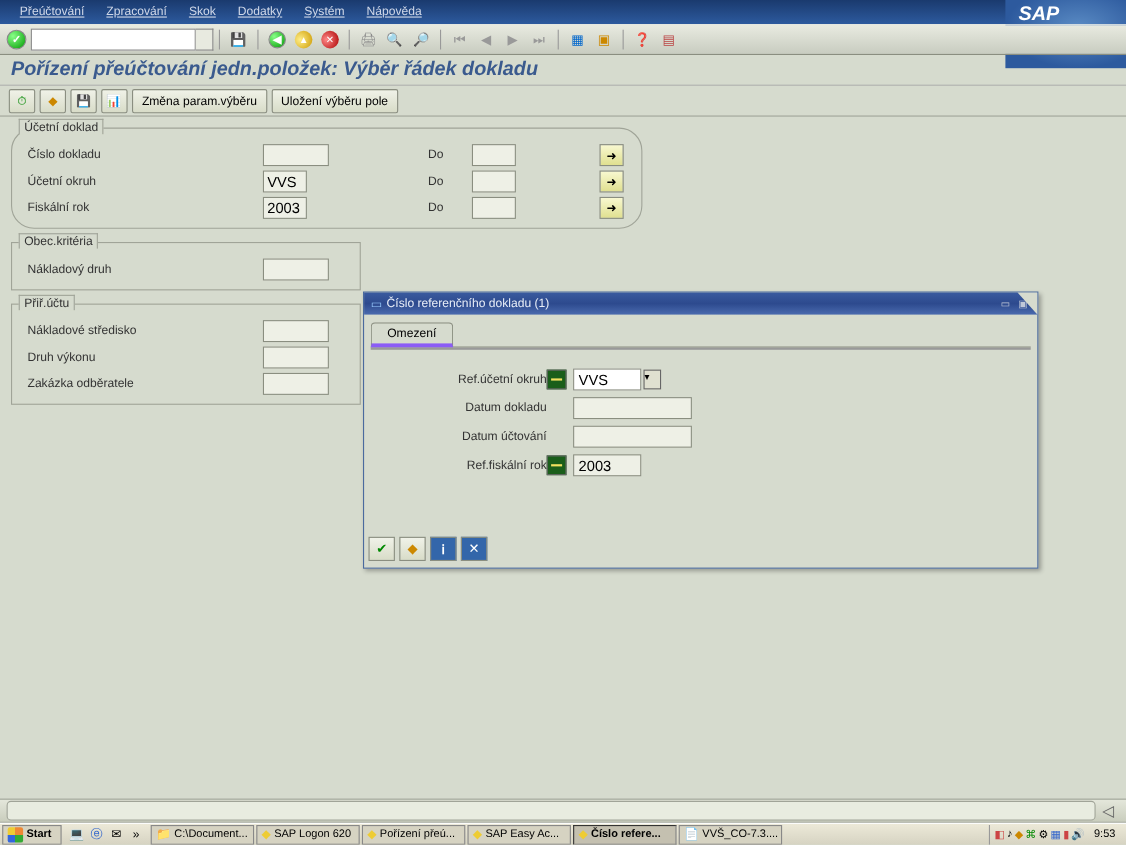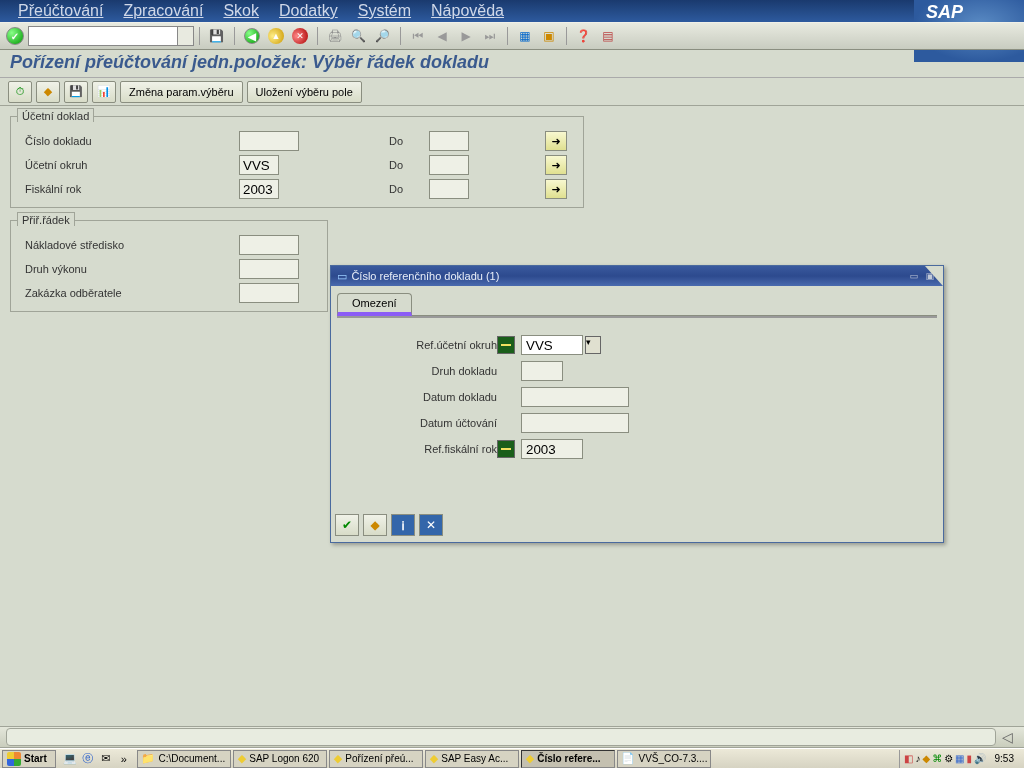--- a/index.html
+++ b/index.html
@@ -1,20 +1,20 @@
 <!DOCTYPE html>
 <html><head>
 <meta charset="utf-8">
 <style>
 * { box-sizing: border-box; margin: 0; padding: 0; font-family: Tahoma, Arial, sans-serif; }
 body { width: 1024px; height: 768px; background: #d6dbce; overflow: hidden; position: relative; font-size: 11px; }
 
 
 .menubar { height: 22px; background: linear-gradient(#1a3a6e, #2d5a9e); display: flex; align-items: center; padding: 0 8px; }
-.menubar .menu-item { color: #d0d8e8; padding: 2px 10px; text-decoration: underline; cursor: pointer; font-size: 16px; }
+.menubar .menu-item { color: #d0d8e8; padding: 2px 10px; text-decoration: underline; cursor: pointer; font-size: 11px; }
 .menubar .win-icons { margin-left: auto; display: flex; gap: 2px; }
 .menubar .win-icons span { width: 16px; height: 14px; color: #d0d8e8; text-align: center; font-size: 10px; }
 .sap-logo { position: absolute; right: 0; top: 0; width: 110px; height: 62px; background: radial-gradient(ellipse at 60% 40%, #5a8bc4 0%, #2d5a9e 70%); color: #fff; font-weight: bold; font-size: 18px; display: flex; align-items: flex-start; justify-content: flex-start; padding: 2px 0 0 12px; font-style: italic; z-index: 1; }
 
 
 .toolbar { height: 28px; background: linear-gradient(#e8eae0, #c8ccc0); border-top: 1px solid #f0f0e8; border-bottom: 1px solid #8a8e80; display: flex; align-items: center; padding: 0 6px; position: relative; z-index: 2; }
 .tb-btn { width: 22px; height: 20px; border: 1px solid transparent; display: inline-flex; align-items: center; justify-content: center; font-size: 12px; margin: 0 1px; cursor: pointer; }
 .tb-sep { width: 1px; height: 18px; background: #999; margin: 0 5px; }
 .green-ball { width: 18px; height: 18px; border-radius: 50%; background: radial-gradient(circle at 30% 30%, #8f8, #090); border: 1px solid #888; display: inline-flex; align-items: center; justify-content: center; font-size: 10px; color: #fff; font-weight: bold; }
 .cmd-input { width: 150px; height: 20px; border: 1px solid #888; background: #fff; margin-left: 4px; padding: 1px 3px; }
@@ -25,21 +25,21 @@
 
 
 .app-toolbar { height: 28px; background: #d6dbce; display: flex; align-items: center; gap: 4px; padding: 2px 8px; border-bottom: 1px solid #a0a498; }
 .app-btn { height: 22px; border: 1px solid #8a8e80; background: linear-gradient(#f0f2e8, #d8dcc8); padding: 0 8px; display: inline-flex; align-items: center; font-size: 11px; border-radius: 2px; cursor: pointer; }
 .app-btn.icon-only { width: 24px; padding: 0; justify-content: center; }
 
 
 .content { padding: 10px; }
 .group { border: 1px solid #a0a498; background: #d6dbce; position: relative; padding: 12px 8px 6px 8px; margin-bottom: 12px; }
 .group-label { position: absolute; top: -9px; left: 6px; background: #d6dbce; padding: 0 4px; font-size: 11px; color: #333; border: 1px solid #a0a498; border-bottom: none; height: 14px; display: flex; align-items: center; }
-.g1 { width: 574px; }
+.g1 { width: 574px; border-radius: 21px; }
 .g2, .g3 { width: 318px; }
 .form-row { display: flex; align-items: center; height: 24px; }
 .form-label { width: 220px; padding-left: 6px; color: #333; }
 .form-label2 { width: 40px; color: #333; }
 .inp { height: 20px; border: 1px solid #8a8e80; background: #eef0e6; padding: 1px 3px; }
 .inp.w60 { width: 60px; }
 .inp.w40 { width: 40px; }
 .arrow-btn { width: 22px; height: 20px; background: linear-gradient(#f8f8d0, #e0e090); border: 1px solid #8a8e80; display: inline-flex; align-items: center; justify-content: center; font-size: 11px; margin-left: auto; margin-right: 8px; cursor: pointer; }
 
 
@@ -170,23 +170,30 @@
     <div class="form-row">
       <span class="form-label">Fiskální rok</span>
       <input class="inp w40" value="2003" style="">
       <span style="width:110px"></span>
       <span class="form-label2">Do</span>
       <input class="inp w40" style="">
       <span class="arrow-btn">➜</span>
     </div>
   </div>
 
+  <div class="group g2">
+    <div class="group-label">Obec.kritéria</div>
+    <div class="form-row">
+      <span class="form-label">Nákladový druh</span>
+      <input class="inp w60" style="">
+    </div>
+  </div>
 
   <div class="group g3">
-    <div class="group-label">Přiř.řádek</div>
+    <div class="group-label">Přiř.účtu</div>
     <div class="form-row">
       <span class="form-label">Nákladové středisko</span>
       <input class="inp w60" style="">
     </div>
     <div class="form-row">
       <span class="form-label">Druh výkonu</span>
       <input class="inp w60" style="">
     </div>
     <div class="form-row">
       <span class="form-label">Zakázka odběratele</span>
@@ -211,25 +218,20 @@
     </div>
     <div style="border-top:2px solid #999;margin:-12px 0 14px 0"></div>
 
     <div class="dlg-row">
       <span class="dlg-label">Ref.účetní okruh</span>
       <span class="sel-btn">
           <span></span>
         </span>
       <input class="dlg-inp white" style="width: 62px;" value="VVS">
       <span class="dd-btn">▾</span>
-    </div>
-    <div class="dlg-row">
-      <span class="dlg-label">Druh dokladu</span>
-      <span style="width:24px"></span>
-      <input class="dlg-inp" style="width: 42px;">
     </div>
     <div class="dlg-row">
       <span class="dlg-label">Datum dokladu</span>
       <span style="width:24px"></span>
       <input class="dlg-inp" style="width: 108px;">
     </div>
     <div class="dlg-row">
       <span class="dlg-label">Datum účtování</span>
       <span style="width:24px"></span>
       <input class="dlg-inp" style="width: 108px;">

